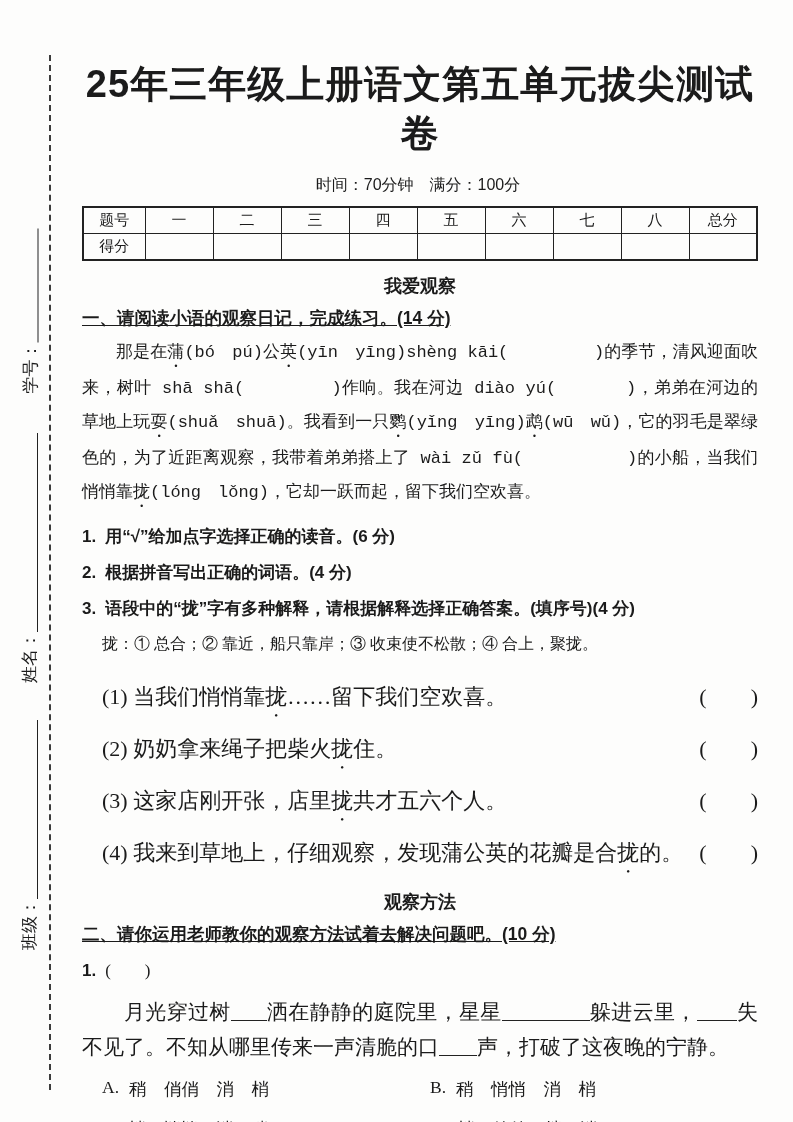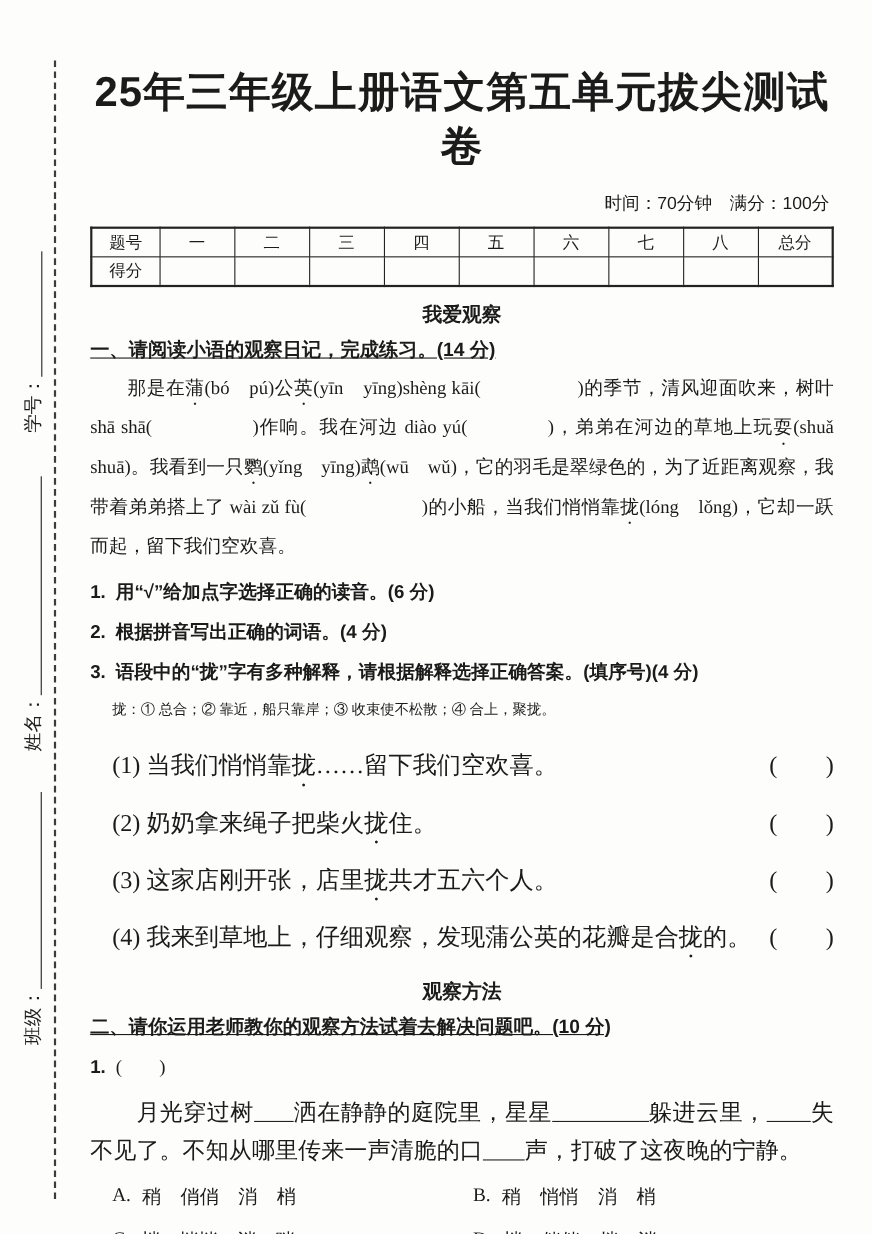--- a/index.html
+++ b/index.html
@@ -11,31 +11,31 @@
   .side-field{position:absolute;display:flex;align-items:flex-end;height:26px;
               transform:rotate(-90deg);font-size:17px;white-space:nowrap;
               font-family:"Liberation Serif",serif;}
   .side-line{display:inline-block;border-bottom:1.6px solid #222;height:4px;flex:1;margin-bottom:3px;}
   #sf-xuehao{width:165px;left:-54px;top:298px;}
   #sf-xingming{width:250px;left:-97px;top:545px;}
   #sf-banji{width:230px;left:-87px;top:822px;}
   
   .content{position:absolute;left:82px;top:58px;width:676px;}
   .title{font-size:38px;font-weight:700;text-align:center;margin:2px 0 0;letter-spacing:1px;line-height:1.3;}
-  .meta{text-align:right;font-size:16px;margin:16px 4px 10px 0;}
+  .meta{text-align:center;font-size:16px;margin:16px 4px 10px 0;}
   table.score{width:100%;border-collapse:collapse;table-layout:fixed;border:2.5px solid #222;}
   table.score td{border:1.2px solid #222;height:25px;text-align:center;font-size:15px;
                  font-family:"Liberation Serif",serif;padding:0;}
   .sec-heading{font-size:18px;font-weight:700;text-align:center;margin:13px 0 7px;}
   .q-intro{font-size:17.5px;font-weight:700;margin:8px 0 6px;text-decoration:underline;}
   .passage{font-size:17px;line-height:34px;text-indent:2em;margin:4px 0 2px;text-align:justify;
-           font-family:Liberation Serif, serif;}
+           font-family:Liberation Mono, monospace;}
   .subq{font-size:17px;font-weight:700;margin:13px 0;display:flex;gap:9px;align-items:baseline;}
   .subq .grow{flex:1;}
-  .def{font-family:"Liberation Serif",serif;font-size:13px;margin:14px 0 27px 20px;}
+  .def{font-family:"Liberation Serif",serif;font-size:16px;margin:14px 0 27px 20px;}
   .item{display:flex;font-family:"Liberation Serif",serif;font-size:22px;margin:13px 0 13px 20px;
         align-items:baseline;}
   .item .item-text{flex:1;padding-right:10px;}
   .bracket{font-family:"Liberation Serif",serif;white-space:nowrap;font-weight:400;}
   .passage2{font-size:21px;line-height:35px;text-indent:2em;margin:6px 0 4px;text-align:justify;
             font-family:"Liberation Serif",serif;}
   .options{display:grid;grid-template-columns:1fr 1fr;row-gap:16px;margin:12px 0 0 20px;
            font-family:"Liberation Serif",serif;font-size:17.5px;}
   .option{display:flex;gap:10px;}
   .footer{text-align:center;font-size:16px;margin-top:10px;font-family:"Liberation Serif",serif;}

